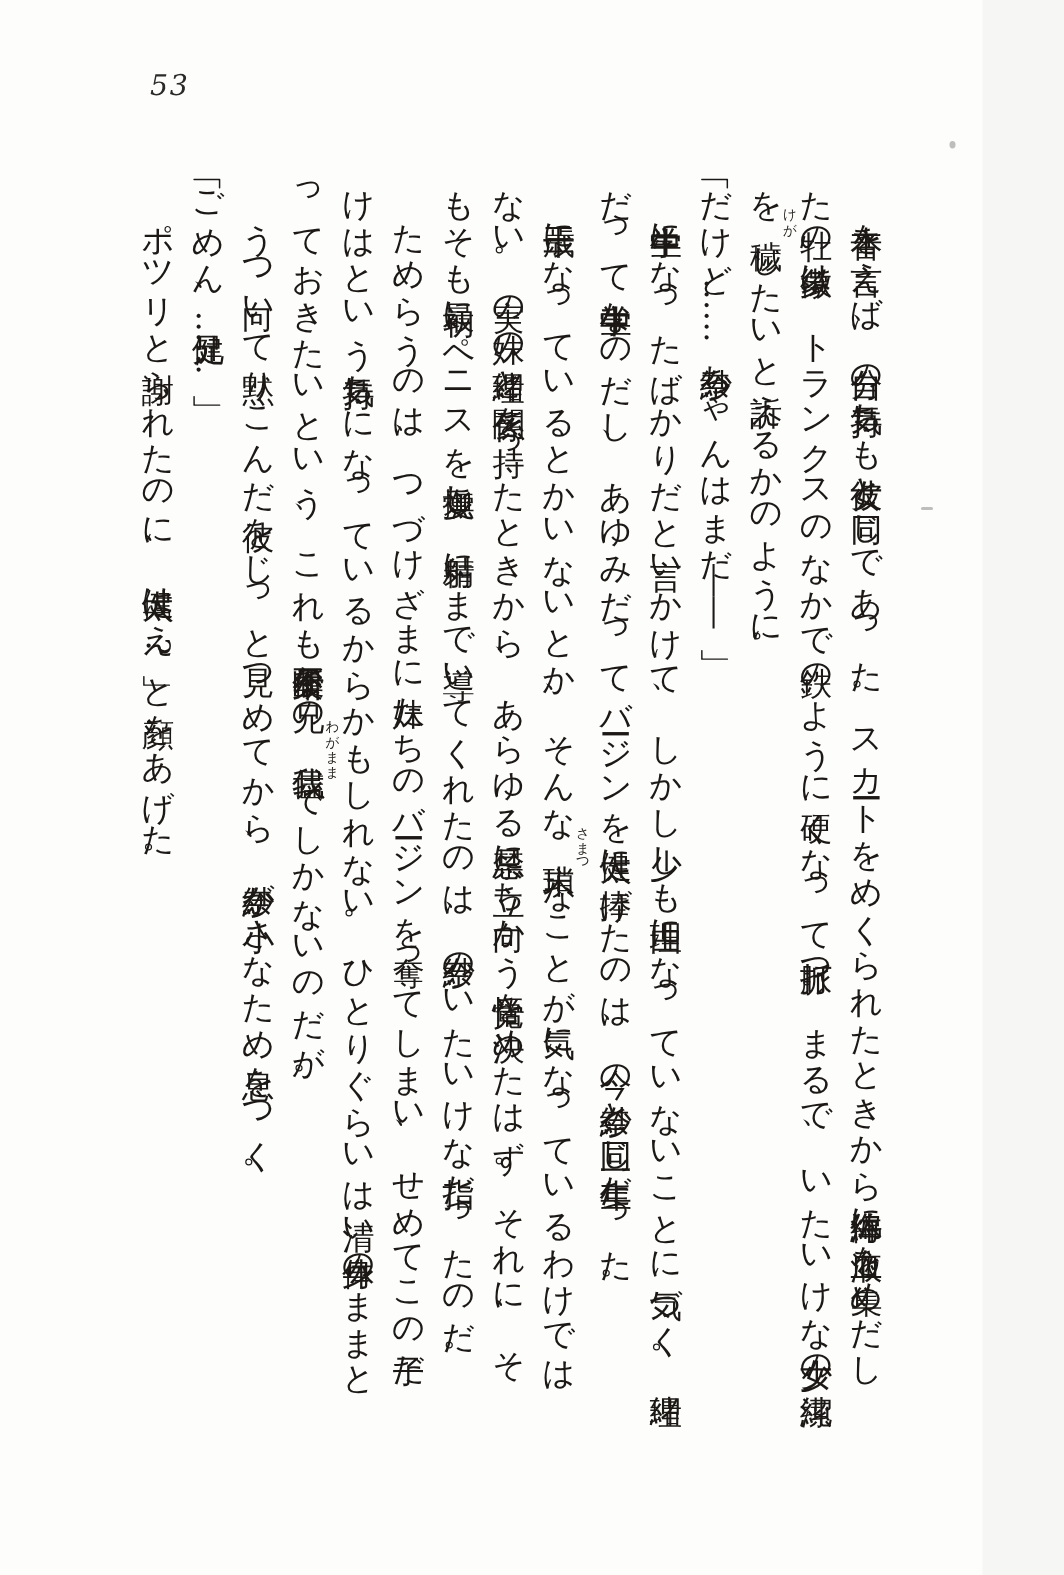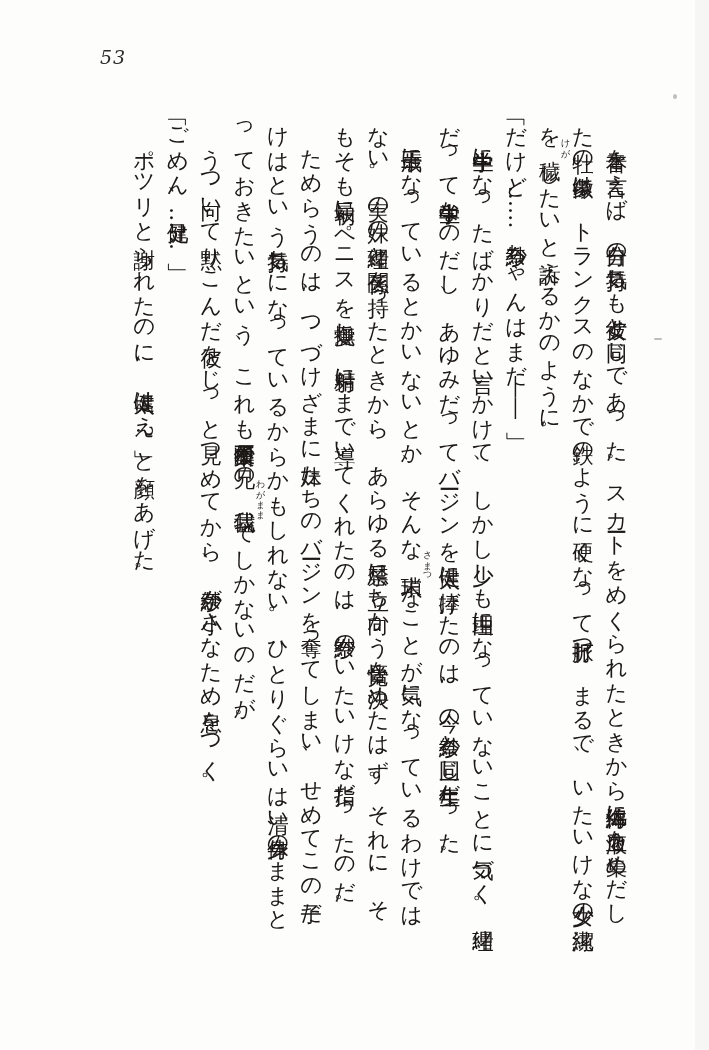--- a/index.html
+++ b/index.html
@@ -11,21 +11,20 @@
     height: 1050px;
     background: #f6f6f4;
     font-family: "DejaVu Serif", "Liberation Serif", serif;
   }
   .page {
     position: relative;
     width: 655px;
     height: 1050px;
     background: #fdfdfc;
     overflow: hidden;
-    padding-left: 40px;
   }
   .page-number {
     position: absolute;
     top: 46px;
     left: 100px;
     font-size: 19px;
     font-style: italic;
     letter-spacing: 1px;
     color: #2b2a28;
   }

